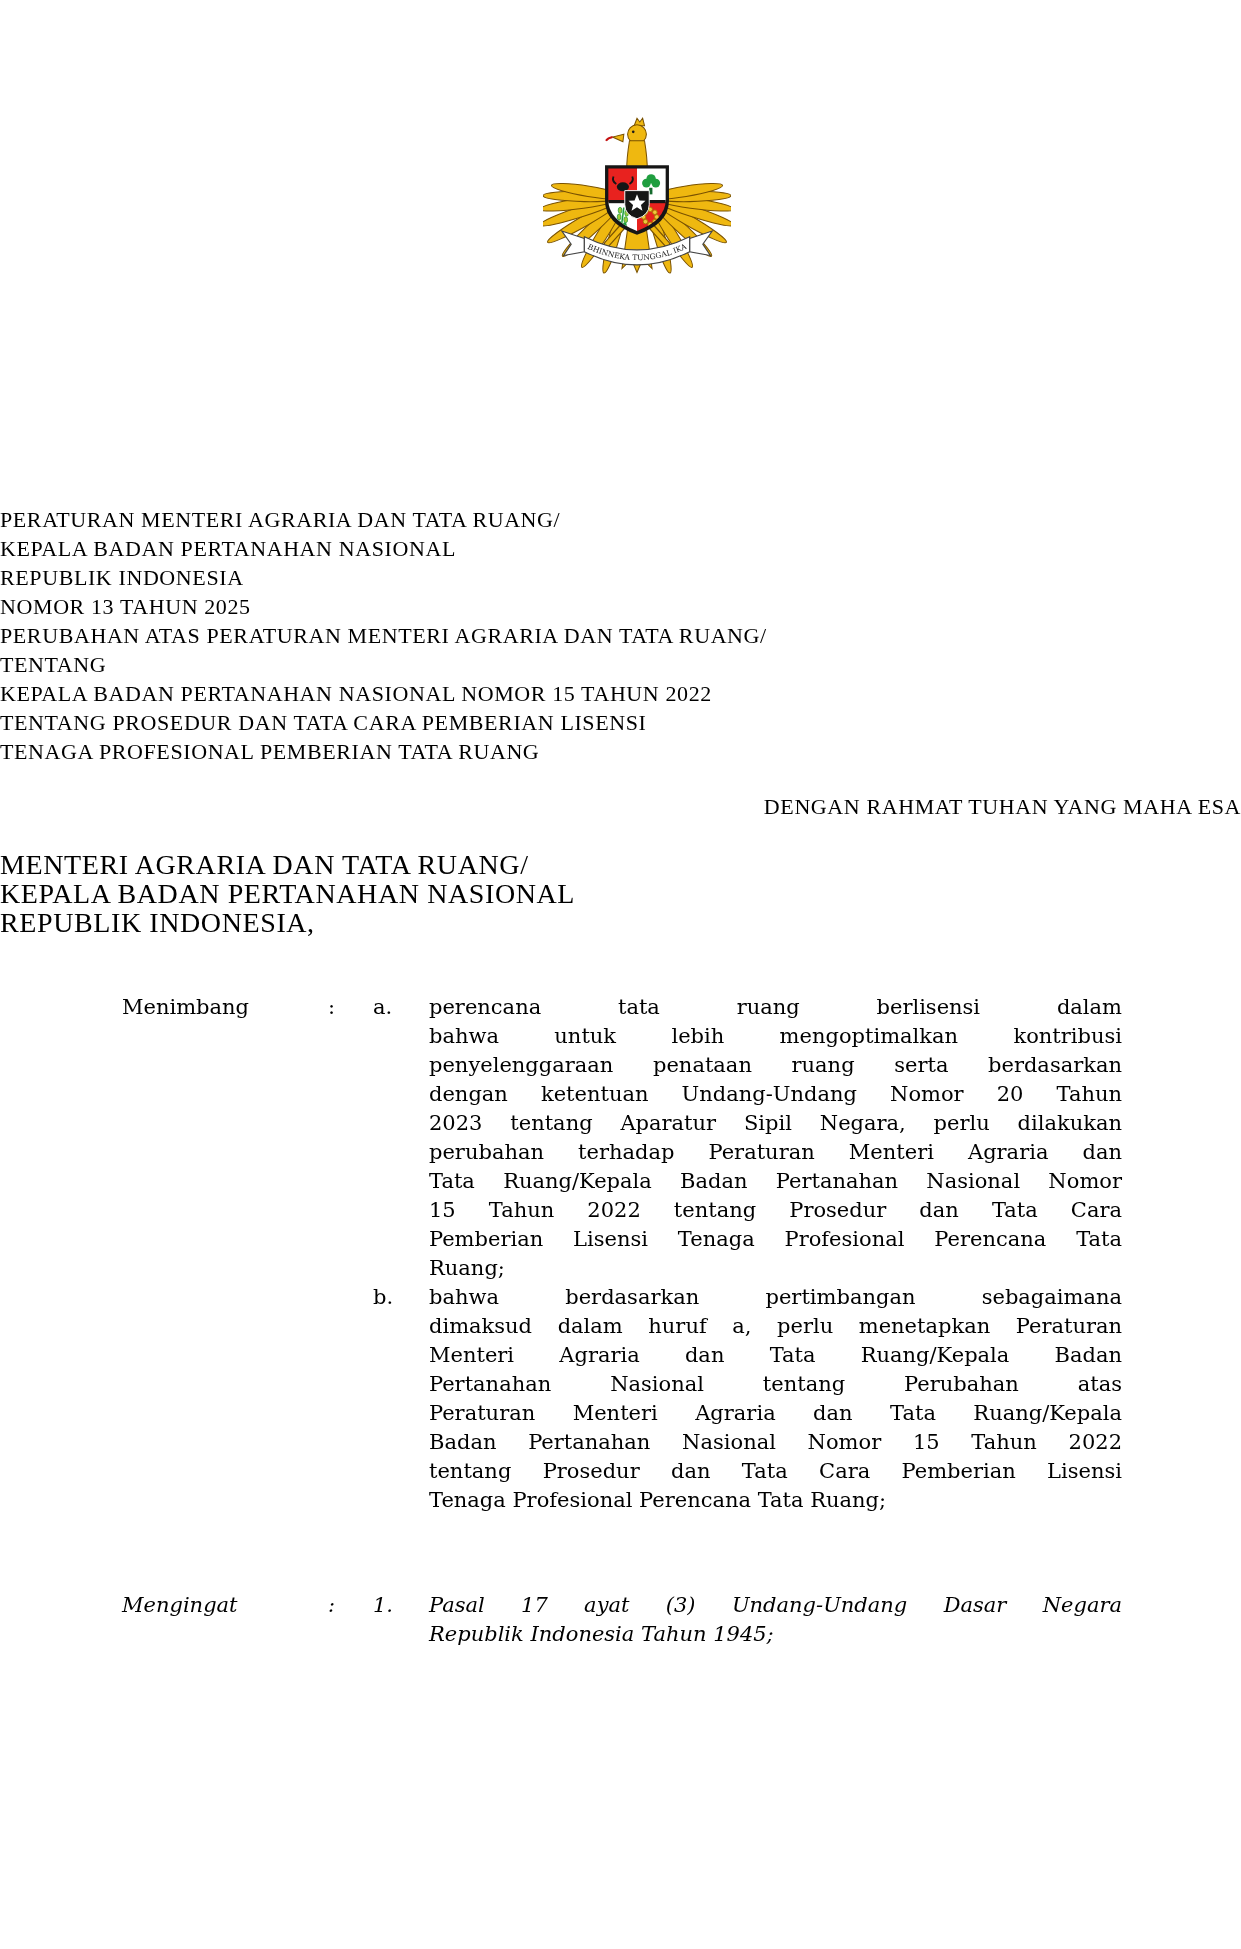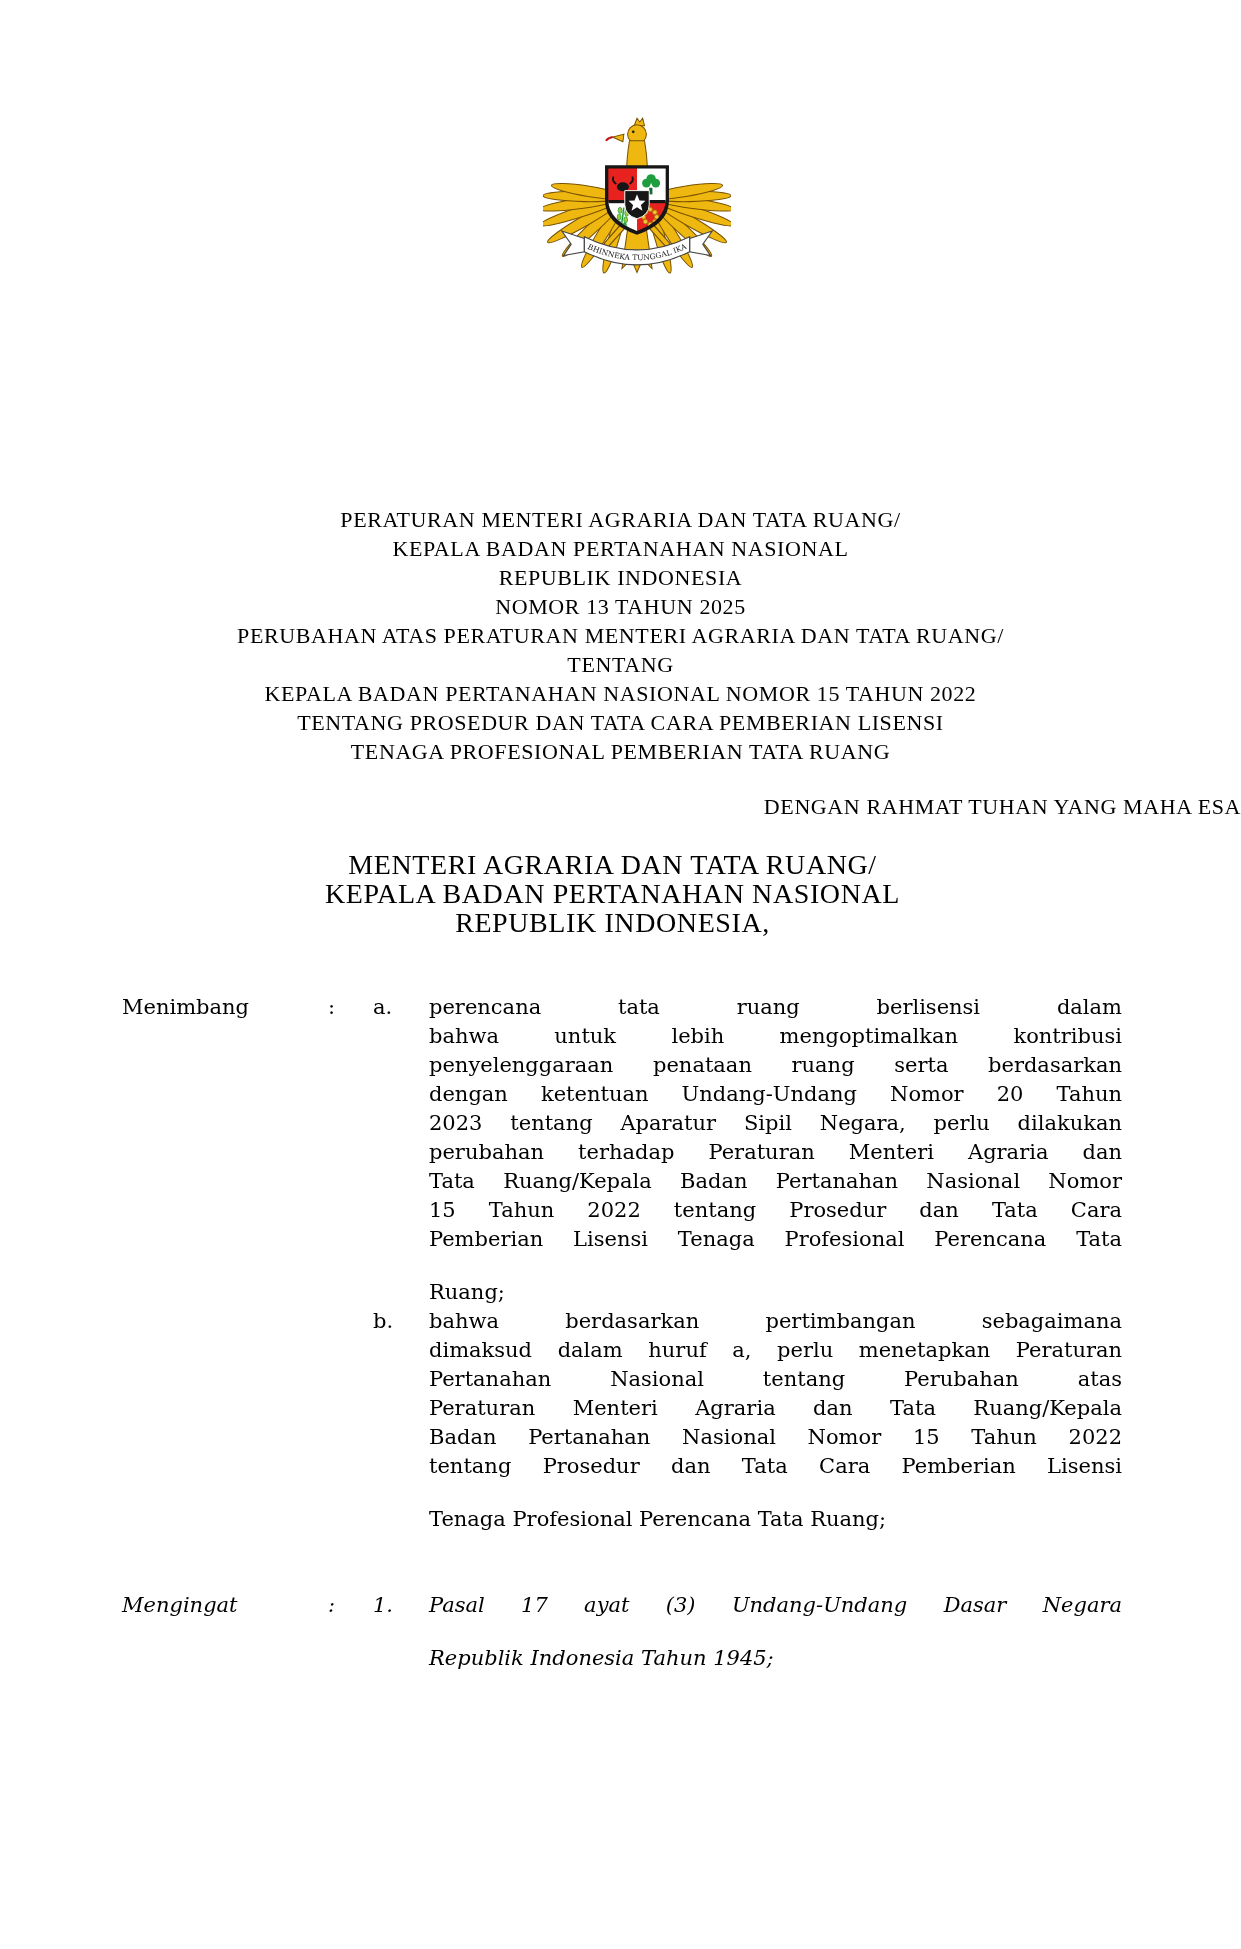--- a/index.html
+++ b/index.html
@@ -19,21 +19,21 @@
   .emblem svg{width:100%;height:100%;display:block;}
   .title-block{
     position:absolute;
     left:0;right:0;
     top:505px;
     font-family:"Liberation Serif",serif;
     font-size:22px;
     line-height:29px;
     letter-spacing:0.6px;
   }
-  .lines-center .jline{text-align:center;white-space:nowrap;}
+  .lines-center .jline{text-align:left;white-space:nowrap;}
   .invocation{
     position:absolute;
     left:0;right:0;
     top:792px;
     text-align:right;
     font-family:"Liberation Serif",serif;
     font-size:22px;
     line-height:29px;
     letter-spacing:0.6px;
   }
@@ -63,21 +63,20 @@
   .clause-items{flex:1 1 auto;}
   .clause-item{display:flex;align-items:flex-start;}
   .item-marker{width:56px;flex:0 0 56px;}
   .item-text{width:693px;flex:0 0 693px;}
   .lines-justify .jline{
     text-align:justify;
     text-align-last:justify;
   }
   .lines-justify .jline:last-child{
     text-align-last:left;
-    margin-top:24px;
   }
 </style>
 </head>
 <body>
 
 <div class="page">
 
   <div class="emblem">
     <svg viewBox="0 0 200 190" xmlns="http://www.w3.org/2000/svg">
 
@@ -212,20 +211,21 @@
             <div class="jline">15 Tahun 2022 tentang Prosedur dan Tata Cara</div>
             <div class="jline">Pemberian Lisensi Tenaga Profesional Perencana Tata</div>
             <div class="jline">Ruang;</div>
           </div>
       </div>
       <div class="clause-item">
         <div class="item-marker">b.</div>
         <div class="item-text lines-justify">
             <div class="jline">bahwa berdasarkan pertimbangan sebagaimana</div>
             <div class="jline">dimaksud dalam huruf a, perlu menetapkan Peraturan</div>
+            <div class="jline">Menteri Agraria dan Tata Ruang/Kepala Badan</div>
             <div class="jline">Pertanahan Nasional tentang Perubahan atas</div>
             <div class="jline">Peraturan Menteri Agraria dan Tata Ruang/Kepala</div>
             <div class="jline">Badan Pertanahan Nasional Nomor 15 Tahun 2022</div>
             <div class="jline">tentang Prosedur dan Tata Cara Pemberian Lisensi</div>
             <div class="jline">Tenaga Profesional Perencana Tata Ruang;</div>
           </div>
       </div>
     </div>
   </div>
 

